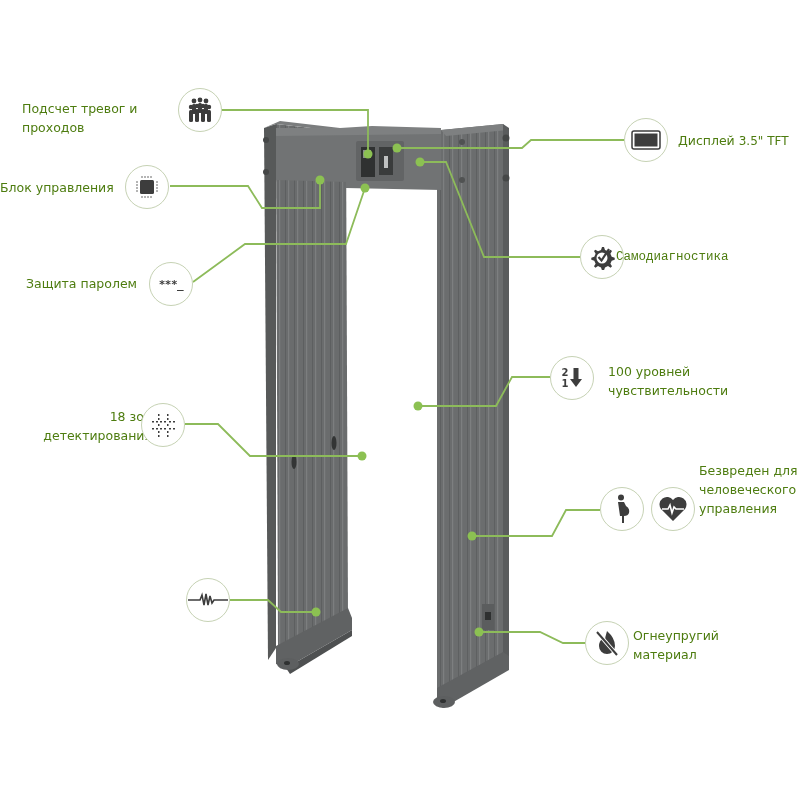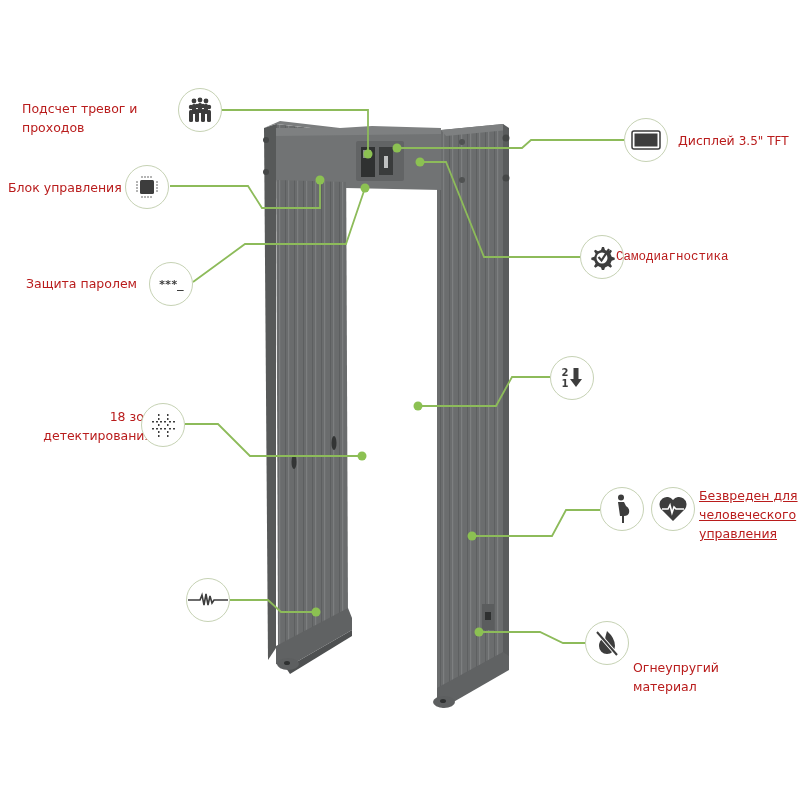--- a/index.html
+++ b/index.html
@@ -1,19 +1,19 @@
 <!DOCTYPE html>
 <html><head>
 <meta charset="utf-8">
 <style>
   html, body { margin:0; padding:0; background:#ffffff; }
   body { width:800px; height:800px; position:relative; overflow:hidden;
          font-family:"DejaVu Sans", sans-serif; color:#2b2b2b; }
   #stage { position:absolute; left:0; top:0; width:800px; height:800px; }
-  .label { position:absolute; font-size:12.5px; line-height:19px; color:#b91c1c; white-space:nowrap; }
+  .label { position:absolute; font-size:12.5px; line-height:19px; color:#4d7c0f; white-space:nowrap; }
   .label.right { text-align:right; }
   .icon-circle { position:absolute; width:44px; height:44px; border-radius:50%;
                  border:1.6px solid #c6d2b4; background:#fff; box-sizing:border-box;
                  display:flex; align-items:center; justify-content:center; }
   .icon-circle svg { display:block; }
   .tft-small { font-size:12px; }
 </style>
 </head>
 <body>
 
@@ -137,21 +137,21 @@
           <circle cx="17" cy="9" r="2.2"></circle>
           <circle cx="23" cy="10" r="2.2"></circle>
         <rect x="3" y="13" width="4" height="12" rx="1.5"></rect>
           <rect x="9" y="12" width="4" height="13" rx="1.5"></rect>
         <rect x="15" y="12" width="4" height="13" rx="1.5"></rect>
           <rect x="21" y="13" width="4" height="12" rx="1.5"></rect>
       </g>
     </svg>
   </div>
 
-  <div class="label" style="left:0px;top:178px;margin-left:8px;">
+  <div class="label" style="left:0px;top:178px;">
     <div>Блок управления</div>
   </div>
   <div class="icon-circle" style="left:125px;top:165px;">
     <svg width="26" height="26" viewBox="0 0 26 26">
       <rect x="6" y="6" width="14" height="14" rx="1.5" fill="#3d3d3d"></rect>
       <g stroke="#6a6a6a" stroke-width="1">
         <line x1="8" y1="2" x2="8" y2="4"></line>
           <line x1="11" y1="2" x2="11" y2="4"></line>
           <line x1="14" y1="2" x2="14" y2="4"></line>
           <line x1="17" y1="2" x2="17" y2="4"></line>
@@ -246,46 +246,50 @@
       <div style="display:flex;flex-direction:column;font-weight:bold;font-size:10px;line-height:11px;color:#3d3d3d;">
         <span>2</span>
         <span>1</span>
       </div>
       <svg width="12" height="20" viewBox="0 0 12 20">
         <rect x="3.5" y="0" width="5" height="12" fill="#3d3d3d"></rect>
         <polygon points="0,11 12,11 6,19" fill="#3d3d3d"></polygon>
       </svg>
     </div>
   </div>
+  <div class="label" style="left:608px;top:362px;">
+    <div>100 уровней</div>
+    <div>чувствительности</div>
+  </div>
 
   <div class="icon-circle" style="left:600px;top:487px;">
     <svg width="18" height="30" viewBox="0 0 18 30">
       <g fill="#3d3d3d">
         <circle cx="8" cy="3.5" r="3"></circle>
         <path d="M5 8 h6 l2 4 q4 2 3 7 q-1 3 -5 3 l0 7 h-2 l0 -7 h-2 l-1 -7 z"></path>
       </g>
     </svg>
   </div>
   <div class="icon-circle" style="left:651px;top:487px;">
     <svg width="30" height="26" viewBox="0 0 30 26">
       <path d="M15 25 L3 13 A7 7 0 0 1 15 4 A7 7 0 0 1 27 13 Z" fill="#3d3d3d"></path>
       <polyline points="4,13 10,13 12,9 14,17 16,11 18,13 26,13" fill="none" stroke="#ffffff" stroke-width="1.6"></polyline>
     </svg>
   </div>
-  <div class="label" style="left:699px;top:486px;text-decoration:underline;">
+  <div class="label" style="left:699px;top:461px;">
     <div>Безвреден для</div>
     <div>человеческого</div>
     <div>управления</div>
   </div>
 
   <div class="icon-circle" style="left:585px;top:621px;">
     <svg width="26" height="28" viewBox="0 0 26 28">
       <path d="M13 2 q8 7 8 15 a8 8 0 0 1 -16 0 q0 -5 4 -8 q0 4 2 5 q0 -7 2 -12 z" fill="#3d3d3d"></path>
       <line x1="3" y1="3" x2="23" y2="26" stroke="#ffffff" stroke-width="4"></line>
       <line x1="3" y1="3" x2="23" y2="26" stroke="#3d3d3d" stroke-width="2"></line>
     </svg>
   </div>
-  <div class="label" style="left:633px;top:626px;margin-top:32px;">
+  <div class="label" style="left:633px;top:626px;">
     <div>Огнеупругий</div>
     <div>материал</div>
   </div>
 
 </div>
 
 </body></html>

